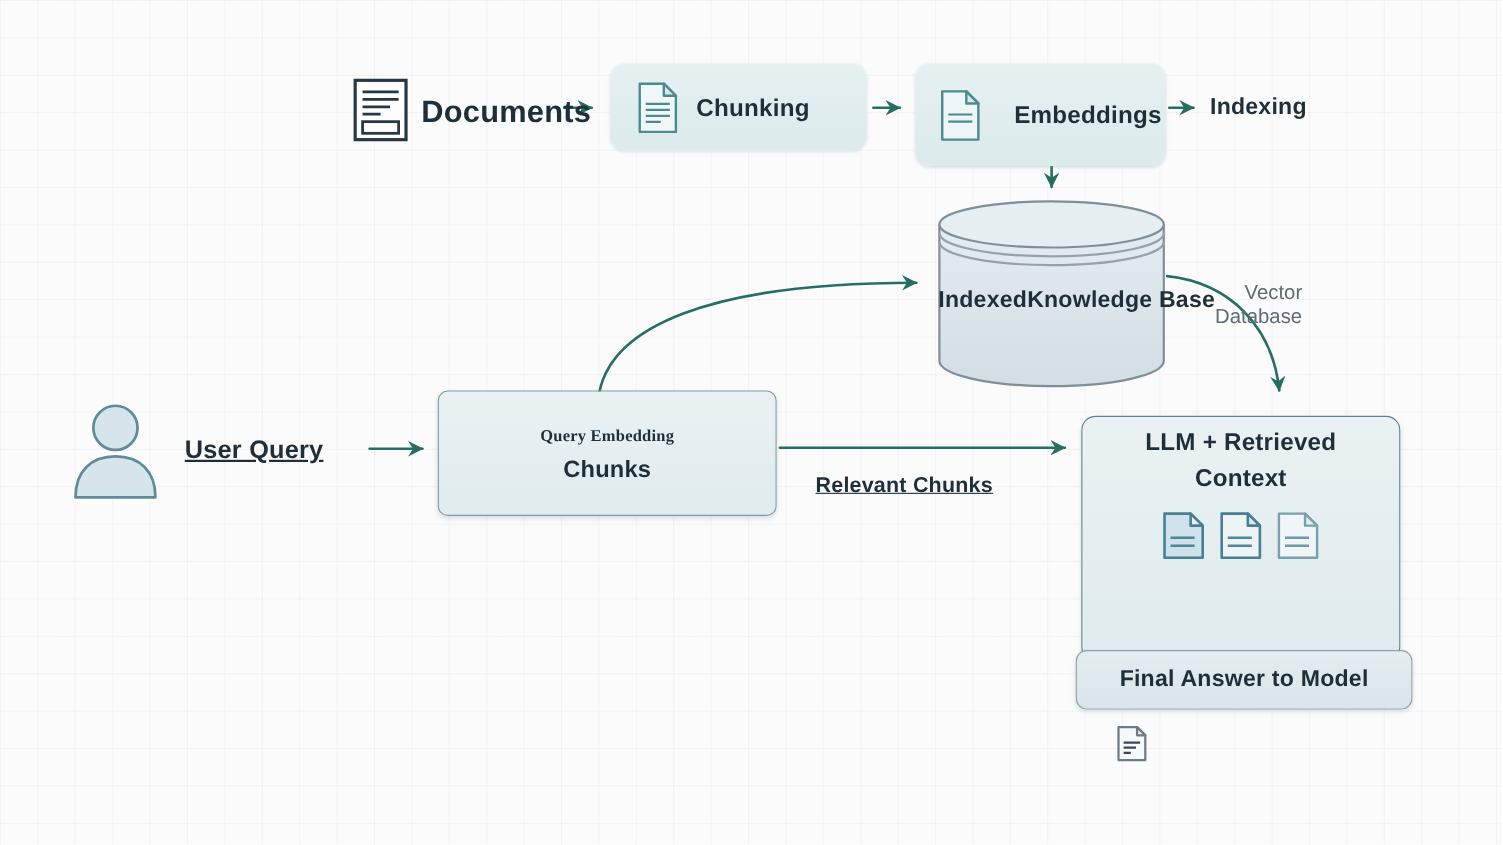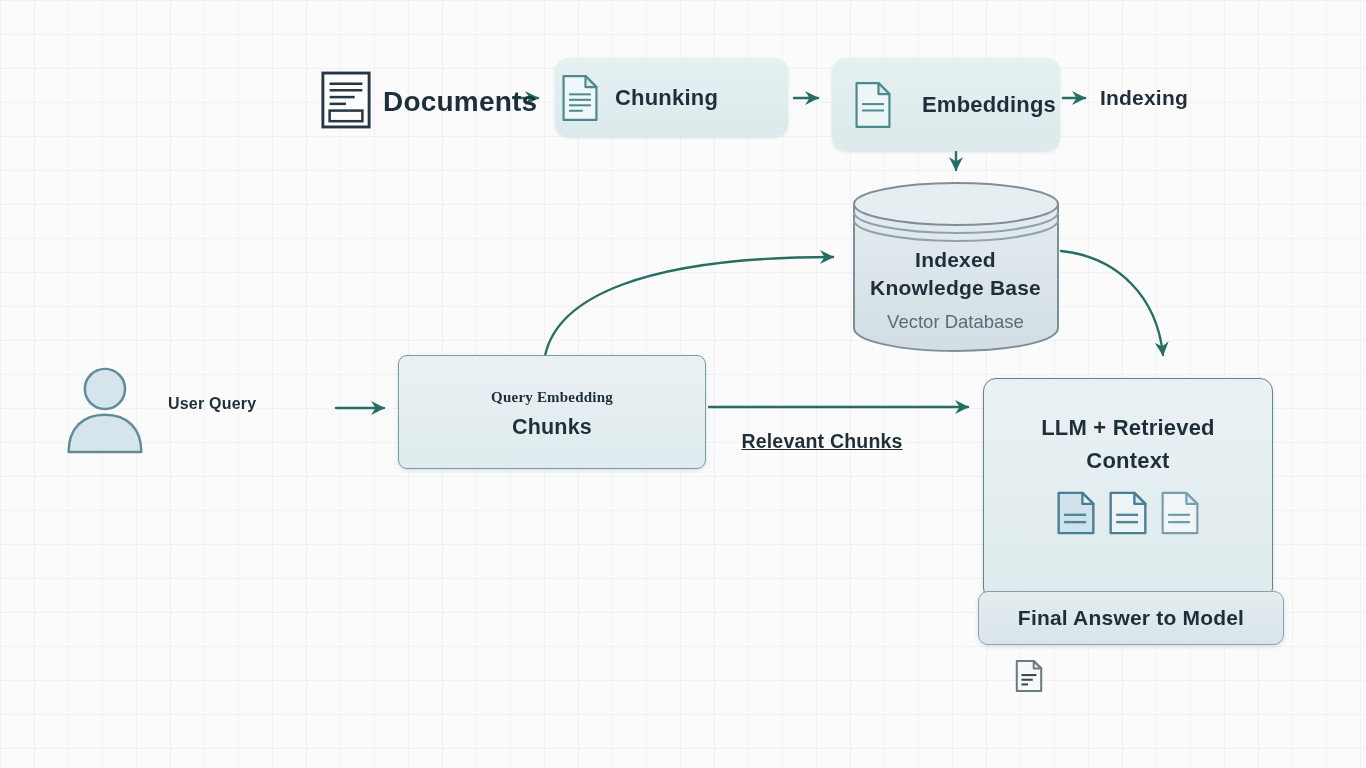--- a/index.html
+++ b/index.html
@@ -22,21 +22,21 @@
     box-shadow:0 1px 3px rgba(140,165,170,.30);
   }
   .flowbox .txt{font-size:22px;}
   
   .node{
     border-radius:9px;border:1.6px solid #7c9aa2;
     background:linear-gradient(180deg,#eaf1f3,#dfebee);
     box-shadow:0 2px 4px rgba(130,155,160,.25);
     display:flex;flex-direction:column;align-items:center;justify-content:center;
   }
-  .kb-text{display:flex;flex-direction:column;align-items:center;text-align:center;}
+  .kb-text{display:flex;flex-direction:row;align-items:center;text-align:center;}
   .muted{color:#5d6b76;font-weight:500;text-align:right;}
   svg.icon{display:block;}
   .docrow{display:flex;gap:10px;align-items:center;justify-content:center;}
 </style>
 </head>
 <body>
 
 <div id="stage">
 
   <svg class="abs" style="left:0;top:0;" width="1366" height="768" viewBox="0 0 1366 768" fill="none">
@@ -63,21 +63,21 @@
     <g stroke="#273744" stroke-width="2.6">
       <line x1="10" y1="14" x2="44" y2="14"></line>
       <line x1="10" y1="21" x2="44" y2="21"></line>
       <line x1="10" y1="28" x2="36" y2="28"></line>
       <line x1="10" y1="35" x2="27" y2="35"></line>
       <rect x="10" y="42" width="34" height="11" fill="none"></rect>
     </g>
   </svg>
   <div class="abs lbl" style="left:383px;top:86px;font-size:28px;">Documents</div>
 
-  <div class="abs flowbox" style="left:555px;top:58px;width:233px;height:79px;padding-left:4px;gap:14px;box-sizing:border-box;">
+  <div class="abs flowbox" style="left:555px;top:58px;width:233px;height:79px;padding-left:22px;gap:14px;box-sizing:border-box;">
     <svg class="icon" width="42" height="50" viewBox="0 0 46 54">
       <path d="M5 3 h24 l12 12 v36 h-36 z" fill="#f0f7f8" stroke="#4d8a8c" stroke-width="2.4" stroke-linejoin="round"></path>
       <path d="M29 3 v12 h12 z" fill="#d9eaec" stroke="#4d8a8c" stroke-width="2.4" stroke-linejoin="round"></path>
       <g stroke="#4d8a8c" stroke-width="2.2">
         <line x1="11" y1="23" x2="35" y2="23"></line>
         <line x1="11" y1="29" x2="35" y2="29"></line>
         <line x1="11" y1="35" x2="35" y2="35"></line>
         <line x1="11" y1="41" x2="26" y2="41"></line>
       </g>
     </svg>
@@ -113,32 +113,32 @@
   <div class="abs kb-text" style="left:853px;top:246px;width:205px;">
     <span class="lbl" style="font-size:21px;line-height:28px;">Indexed</span>
     <span class="lbl" style="font-size:21px;line-height:28px;">Knowledge Base</span>
     <span class="muted" style="font-size:18.5px;margin-top:9px;">Vector Database</span>
   </div>
 
   <svg class="abs icon" style="left:60px;top:364px;" width="88" height="92" viewBox="0 0 92 96">
     <circle cx="47" cy="26" r="21" fill="#d6e5ec" stroke="#5e8c99" stroke-width="2.6"></circle>
     <path d="M9 92 c0-25 15-39 38-39 s38 14 38 39 z" fill="#d6e5ec" stroke="#5e8c99" stroke-width="2.6" stroke-linejoin="round"></path>
   </svg>
-  <div class="abs lbl" style="left:168px;top:395px;font-size:16px;font-weight:700;">User Query</div>
+  <div class="abs lbl" style="left:168px;top:395px;font-size:23px;font-weight:700;text-decoration:underline;">User Query</div>
 
   <div class="abs node" style="left:398px;top:355px;width:306px;height:112px;">
     <span class="lbl" style="font-size:15px;line-height:30px;font-family:Liberation Serif, serif;">Query Embedding</span>
     <span class="lbl" style="font-size:21.5px;line-height:30px;">Chunks</span>
   </div>
 
   <div class="abs" style="left:712px;top:428px;width:220px;text-align:center;">
     <div class="lbl" style="font-size:19.5px;line-height:27px;text-decoration:underline;">Relevant Chunks</div>
   </div>
 
-  <div class="abs node" style="left:983px;top:378px;width:290px;height:223px;border-radius:13px;border-color:#5f828c;justify-content:flex-start;box-sizing:border-box;padding-top:32px;">
+  <div class="abs node" style="left:983px;top:378px;width:290px;height:223px;border-radius:13px;border-color:#5f828c;justify-content:flex-start;box-sizing:border-box;padding-top:6px;">
     <span class="lbl" style="font-size:22px;line-height:33px;">LLM + Retrieved</span>
     <span class="lbl" style="font-size:22px;line-height:33px;">Context</span>
     <div class="docrow" style="margin-top:13px;">
       <svg class="icon" width="42" height="46" viewBox="0 0 46 50">
         <path d="M4 3 h26 l12 12 v32 h-38 z" fill="#cfe1eb" stroke="#4a7e95" stroke-width="2.6" stroke-linejoin="round"></path>
         <path d="M30 3 v12 h12 z" fill="#e6f0f4" stroke="#4a7e95" stroke-width="2.6" stroke-linejoin="round"></path>
         <g stroke="#4f8796" stroke-width="2.6">
             <line x1="10" y1="27" x2="34" y2="27"></line>
             <line x1="10" y1="35" x2="34" y2="35"></line>
           </g>

